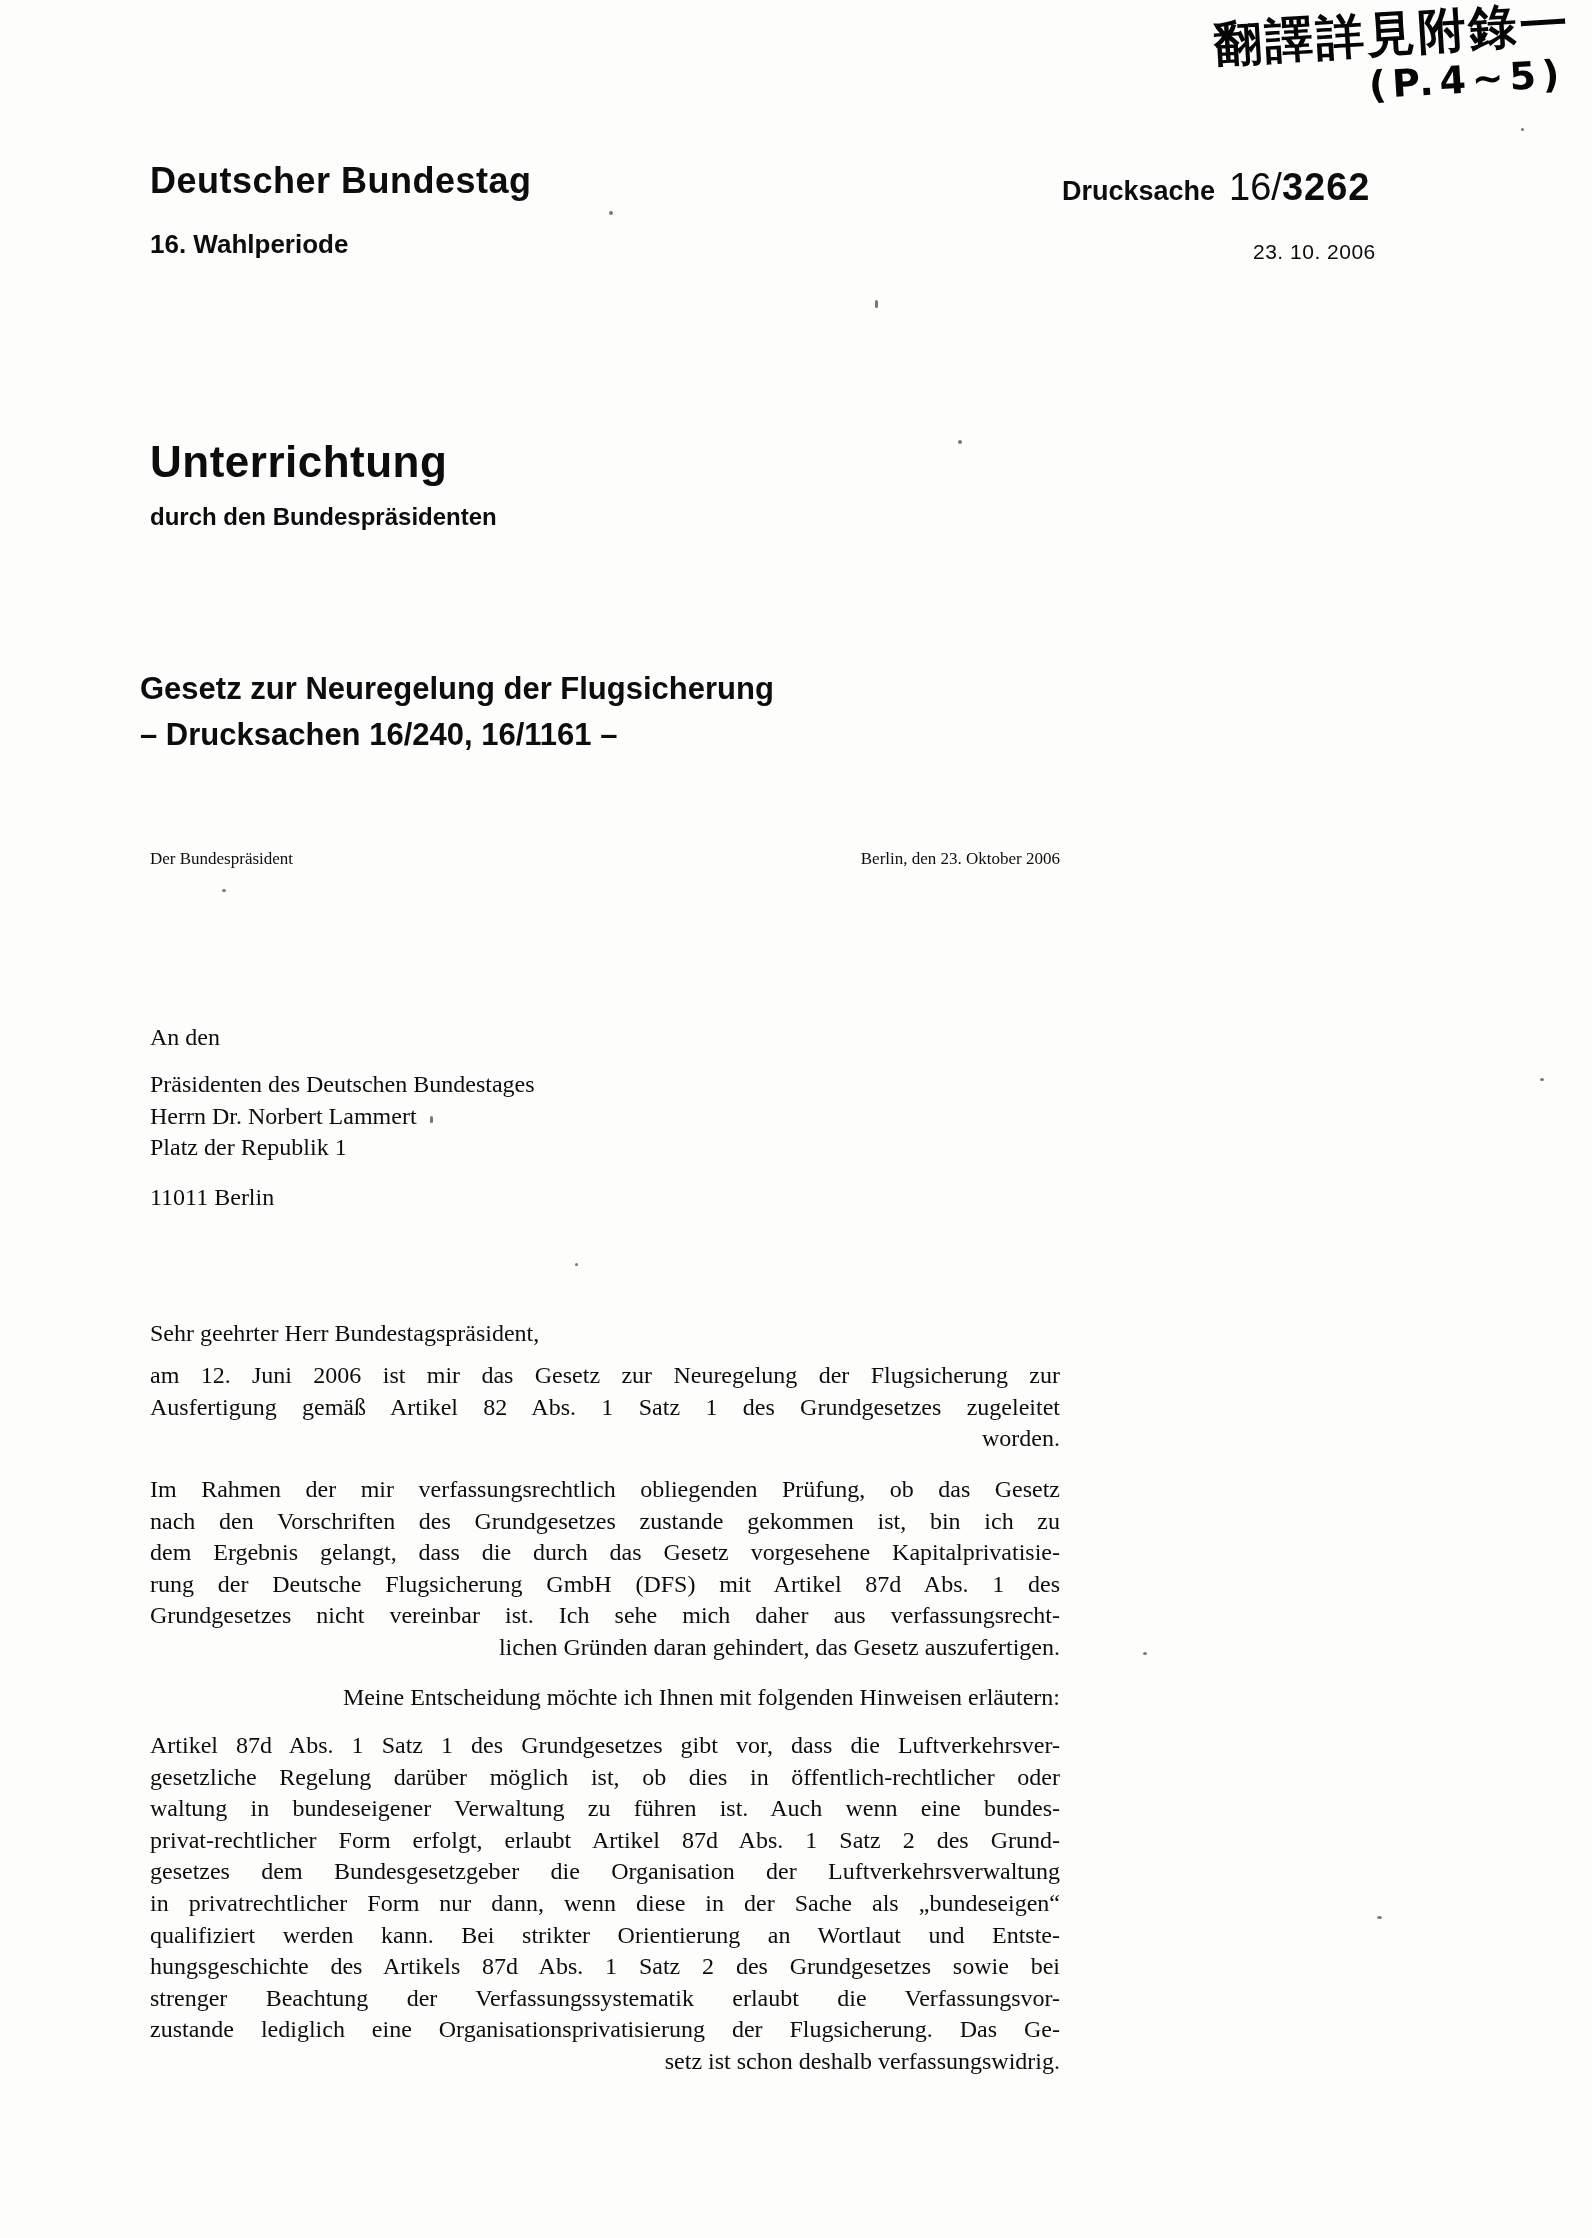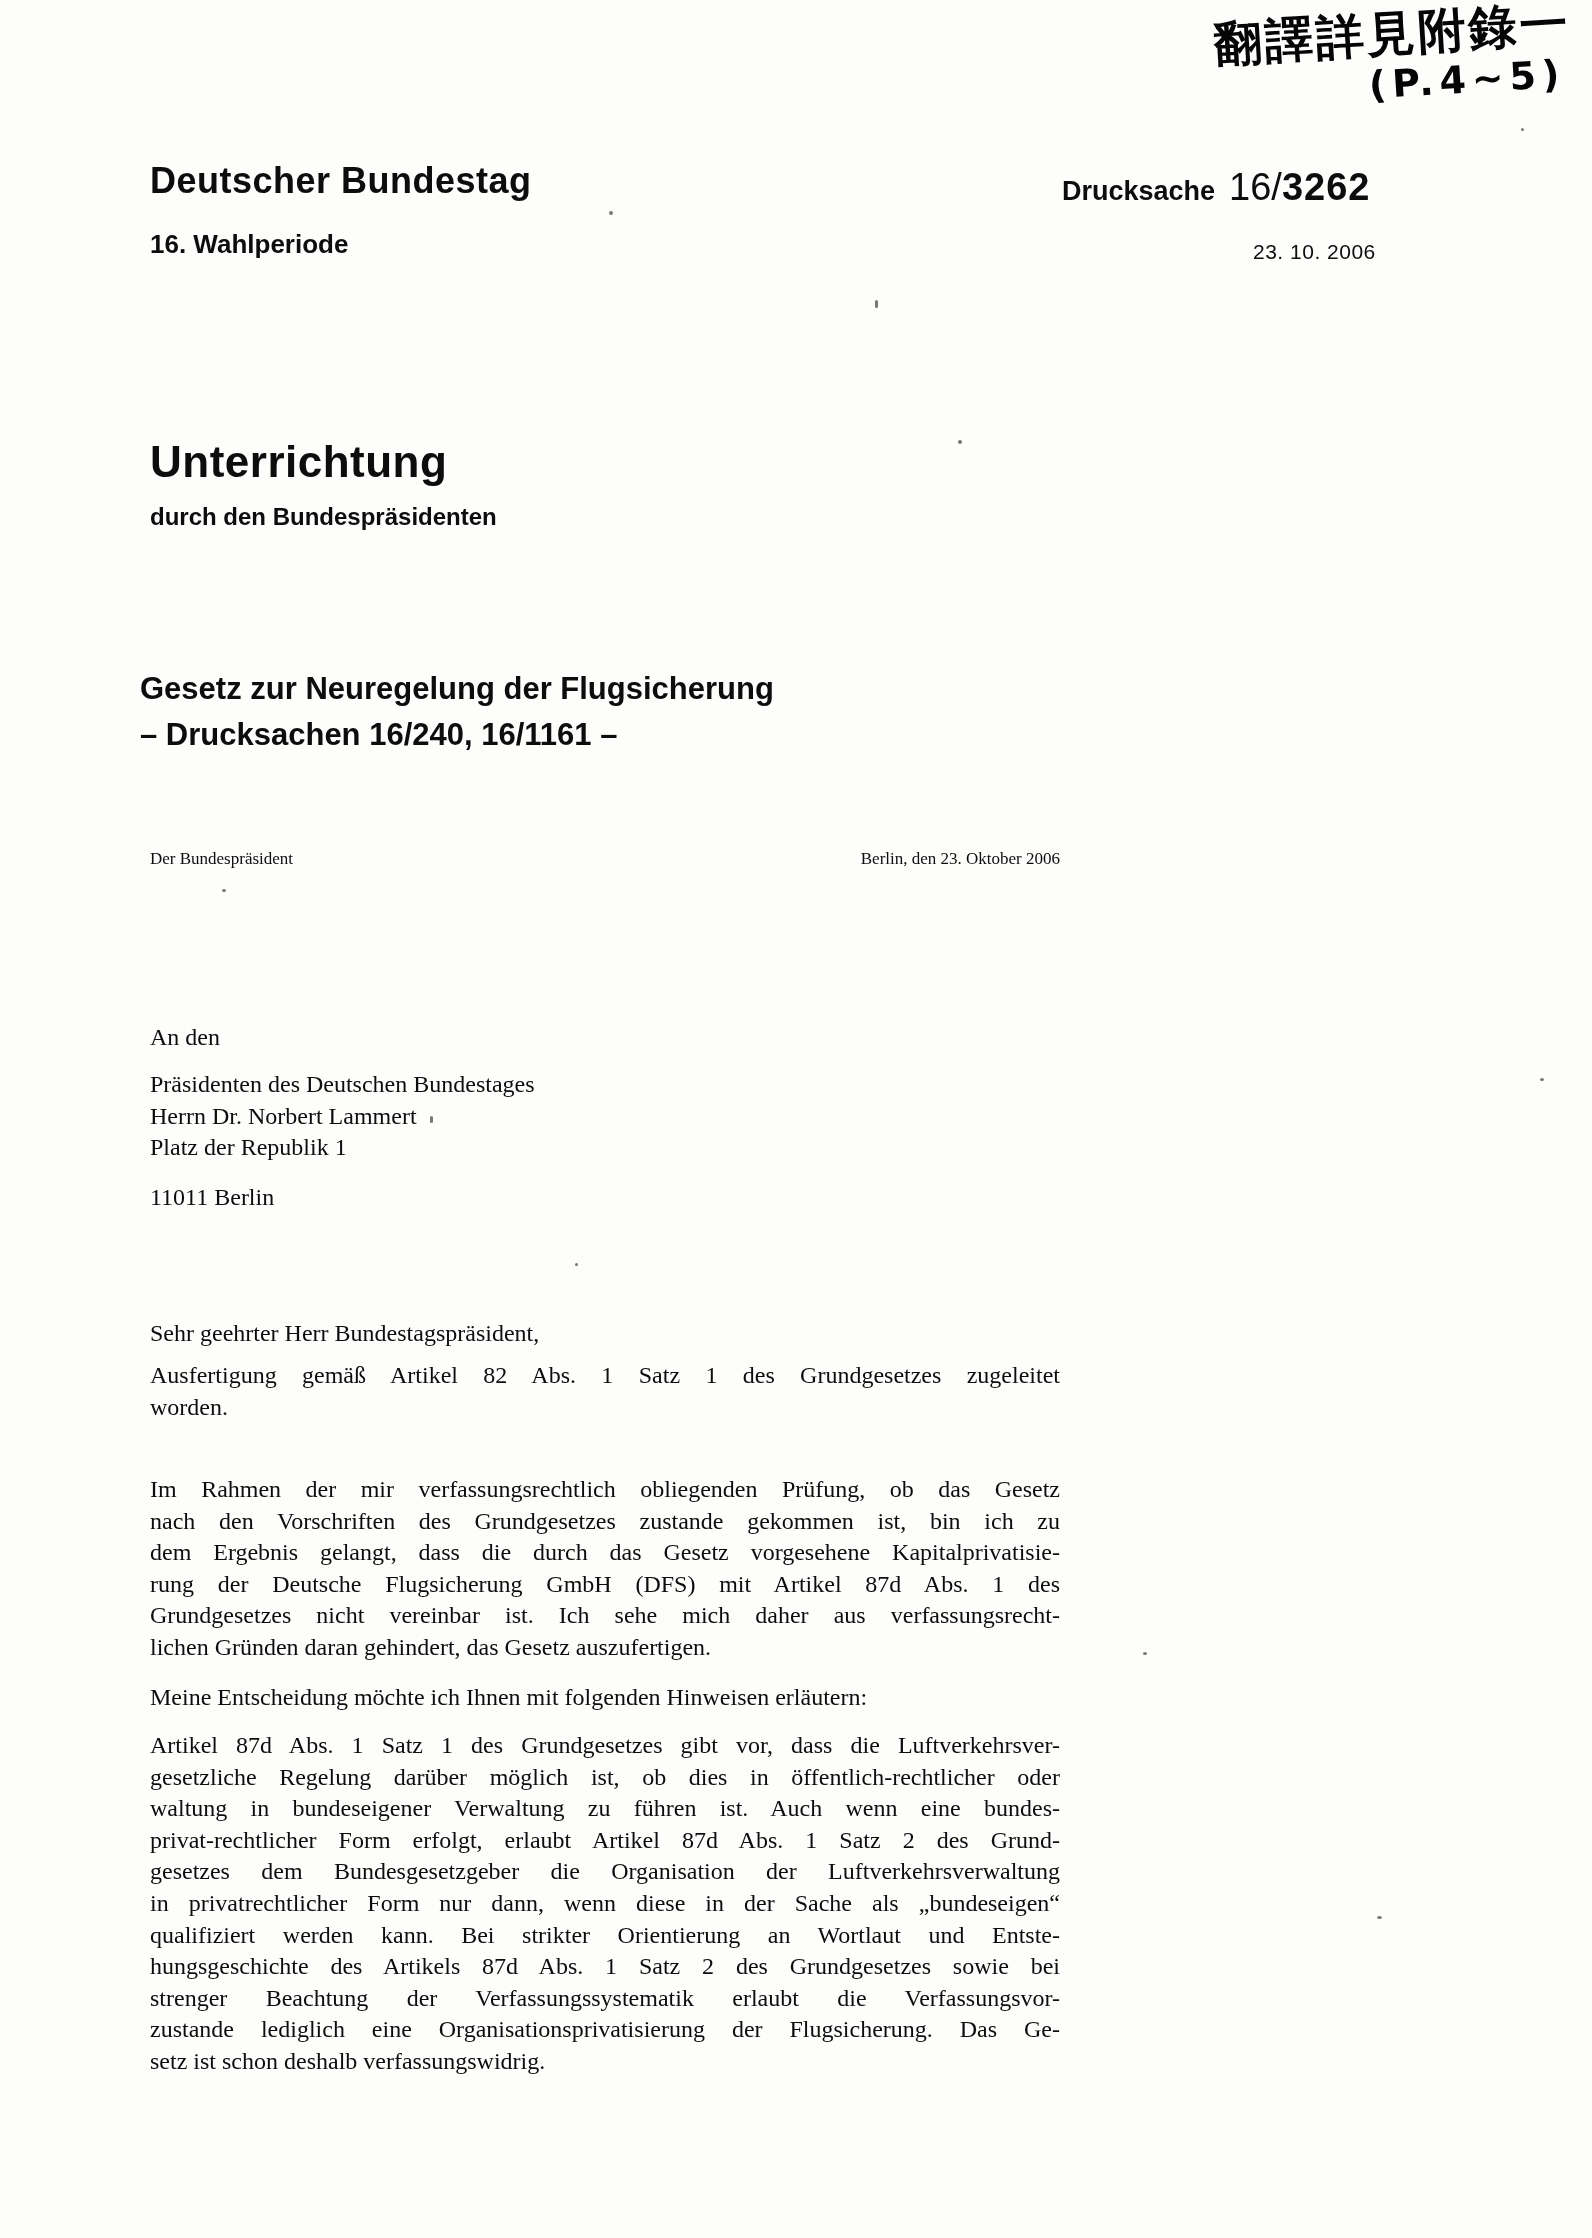--- a/index.html
+++ b/index.html
@@ -71,21 +71,21 @@
   .addr-an   { position:absolute; left:150px; top:1022px; font-size:24px; line-height:31.5px; }
   .addr-grp  { position:absolute; left:150px; top:1069px; font-size:24px; line-height:31.5px; }
   .addr-city { position:absolute; left:150px; top:1182px; font-size:24px; line-height:31.5px; }
   .salutation{ position:absolute; left:150px; top:1318px; font-size:24px; line-height:31.6px; }
   .para {
     position:absolute; left:150px; width:910px;
     font-size:24px; line-height:31.6px;
   }
   .p1 { top:1360px; } .p2 { top:1474px; } .p3 { top:1682px; } .p4 { top:1730px; }
   .jl { text-align:justify; text-align-last:justify; }
-  .ll { text-align:left; }
+  .ll { text-align:right; }
   
   .speck { position:absolute; background:#555; border-radius:50%; opacity:0.8; }
   .s1 { left:609px;  top:211px;  width:4px; height:4px; }
   .s2 { left:875px;  top:300px;  width:3px; height:8px; border-radius:2px; }
   .s3 { left:958px;  top:440px;  width:4px; height:4px; }
   .s4 { left:1521px; top:128px;  width:3px; height:3px; }
   .s5 { left:222px;  top:889px;  width:4px; height:3px; }
   .s6 { left:430px;  top:1116px; width:3px; height:7px; border-radius:2px; }
   .s7 { left:1143px; top:1652px; width:4px; height:3px; }
   .s8 { left:1377px; top:1916px; width:5px; height:3px; }
@@ -128,20 +128,21 @@
   <div class="addr-grp">
     <div>Präsidenten des Deutschen Bundestages</div>
     <div>Herrn Dr. Norbert Lammert</div>
     <div>Platz der Republik 1</div>
   </div>
   <div class="addr-city">11011 Berlin</div>
 
   <div class="salutation">Sehr geehrter Herr Bundestagspräsident,</div>
 
   <div class="para p1">
+    <div class="jl">am 12. Juni 2006 ist mir das Gesetz zur Neuregelung der Flugsicherung zur</div>
     <div class="jl">Ausfertigung gemäß Artikel 82 Abs. 1 Satz 1 des Grundgesetzes zugeleitet</div>
     <div class="ll">worden.</div>
   </div>
 
   <div class="para p2">
     <div class="jl">Im Rahmen der mir verfassungsrechtlich obliegenden Prüfung, ob das Gesetz</div>
     <div class="jl">nach den Vorschriften des Grundgesetzes zustande gekommen ist, bin ich zu</div>
     <div class="jl">dem Ergebnis gelangt, dass die durch das Gesetz vorgesehene Kapitalprivatisie-</div>
     <div class="jl">rung der Deutsche Flugsicherung GmbH (DFS) mit Artikel 87d Abs. 1 des</div>
     <div class="jl">Grundgesetzes nicht vereinbar ist. Ich sehe mich daher aus verfassungsrecht-</div>

